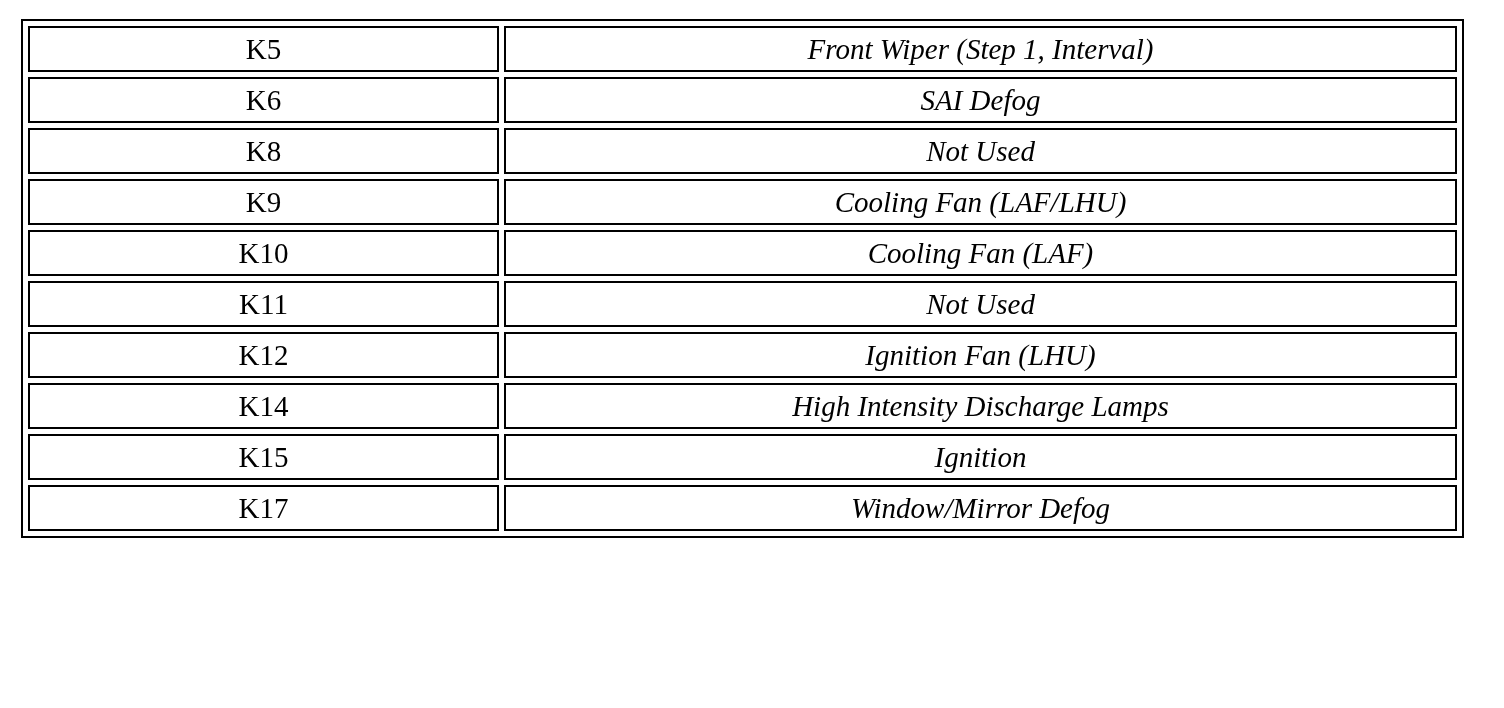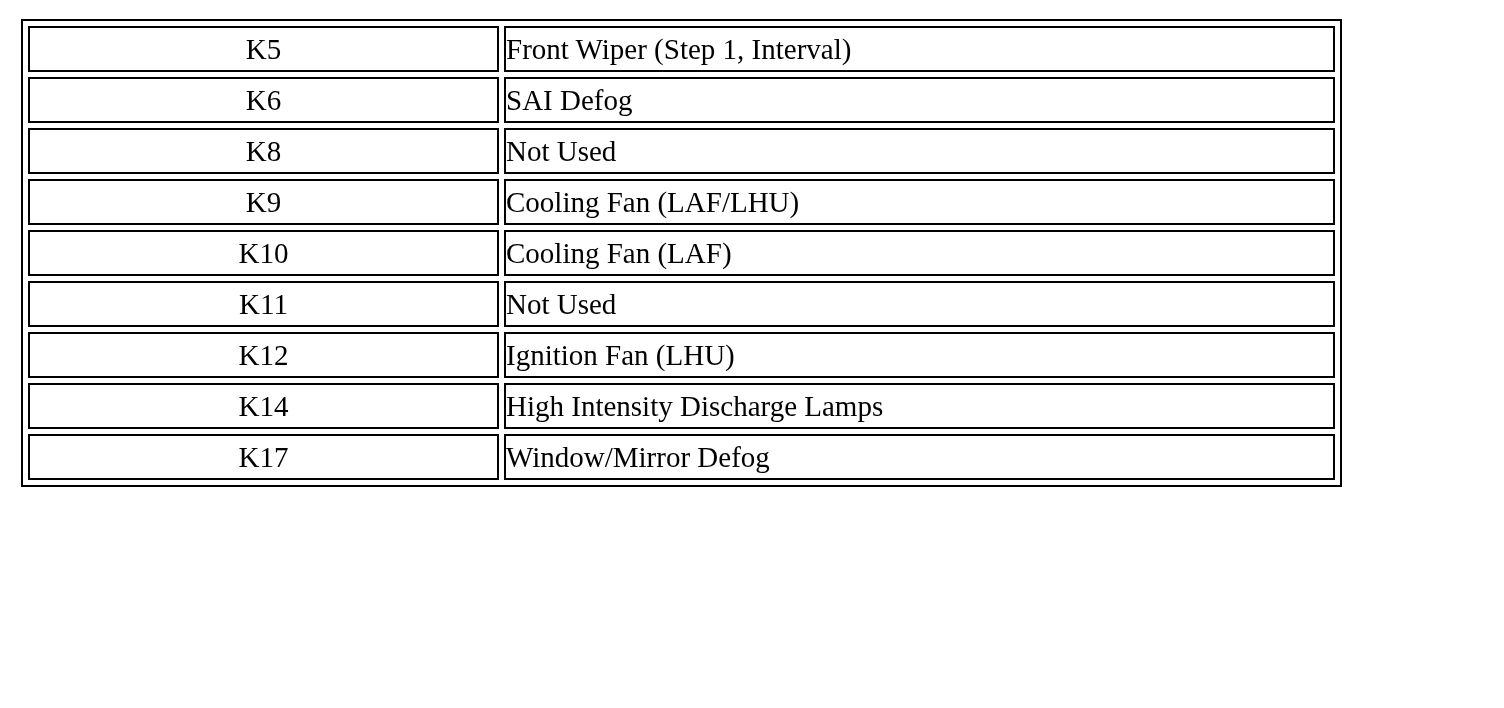--- a/index.html
+++ b/index.html
@@ -11,21 +11,21 @@
     overflow: hidden;
   }
   .page {
     width: 1504px;
     height: 708px;
     background: #ffffff;
     box-sizing: border-box;
   }
   table.relay-table {
     margin: 19px 0 0 21px;
-    width: 1321px;
+    width: 1443px;
     border: 2px solid #000000;
     border-collapse: separate;
     border-spacing: 5px;
     table-layout: fixed;
     background: #ffffff;
   }
   table.relay-table td {
     border: 2px solid #000000;
     height: 42px;
     padding: 0;
@@ -35,23 +35,24 @@
     vertical-align: middle;
     white-space: nowrap;
     overflow: hidden;
     background: #ffffff;
   }
   td.code-cell {
     width: 467px;
     text-align: center;
   }
   td.desc-cell {
-    text-align: left;
+    text-align: center;
     padding-left: 2px;
     padding-right: 2px;
+    font-style: italic;
   }
 </style>
 </head>
 <body>
 
 <div class="page">
   <table class="relay-table">
     <tbody>
       <tr>
         <td class="code-cell">K5</td>
@@ -79,18 +80,22 @@
       </tr>
       <tr>
         <td class="code-cell">K12</td>
         <td class="desc-cell">Ignition Fan (LHU)</td>
       </tr>
       <tr>
         <td class="code-cell">K14</td>
         <td class="desc-cell">High Intensity Discharge Lamps</td>
       </tr>
       <tr>
+        <td class="code-cell">K15</td>
+        <td class="desc-cell">Ignition</td>
+      </tr>
+      <tr>
         <td class="code-cell">K17</td>
         <td class="desc-cell">Window/Mirror Defog</td>
       </tr>
     </tbody>
   </table>
 </div>
 
 </body></html>

